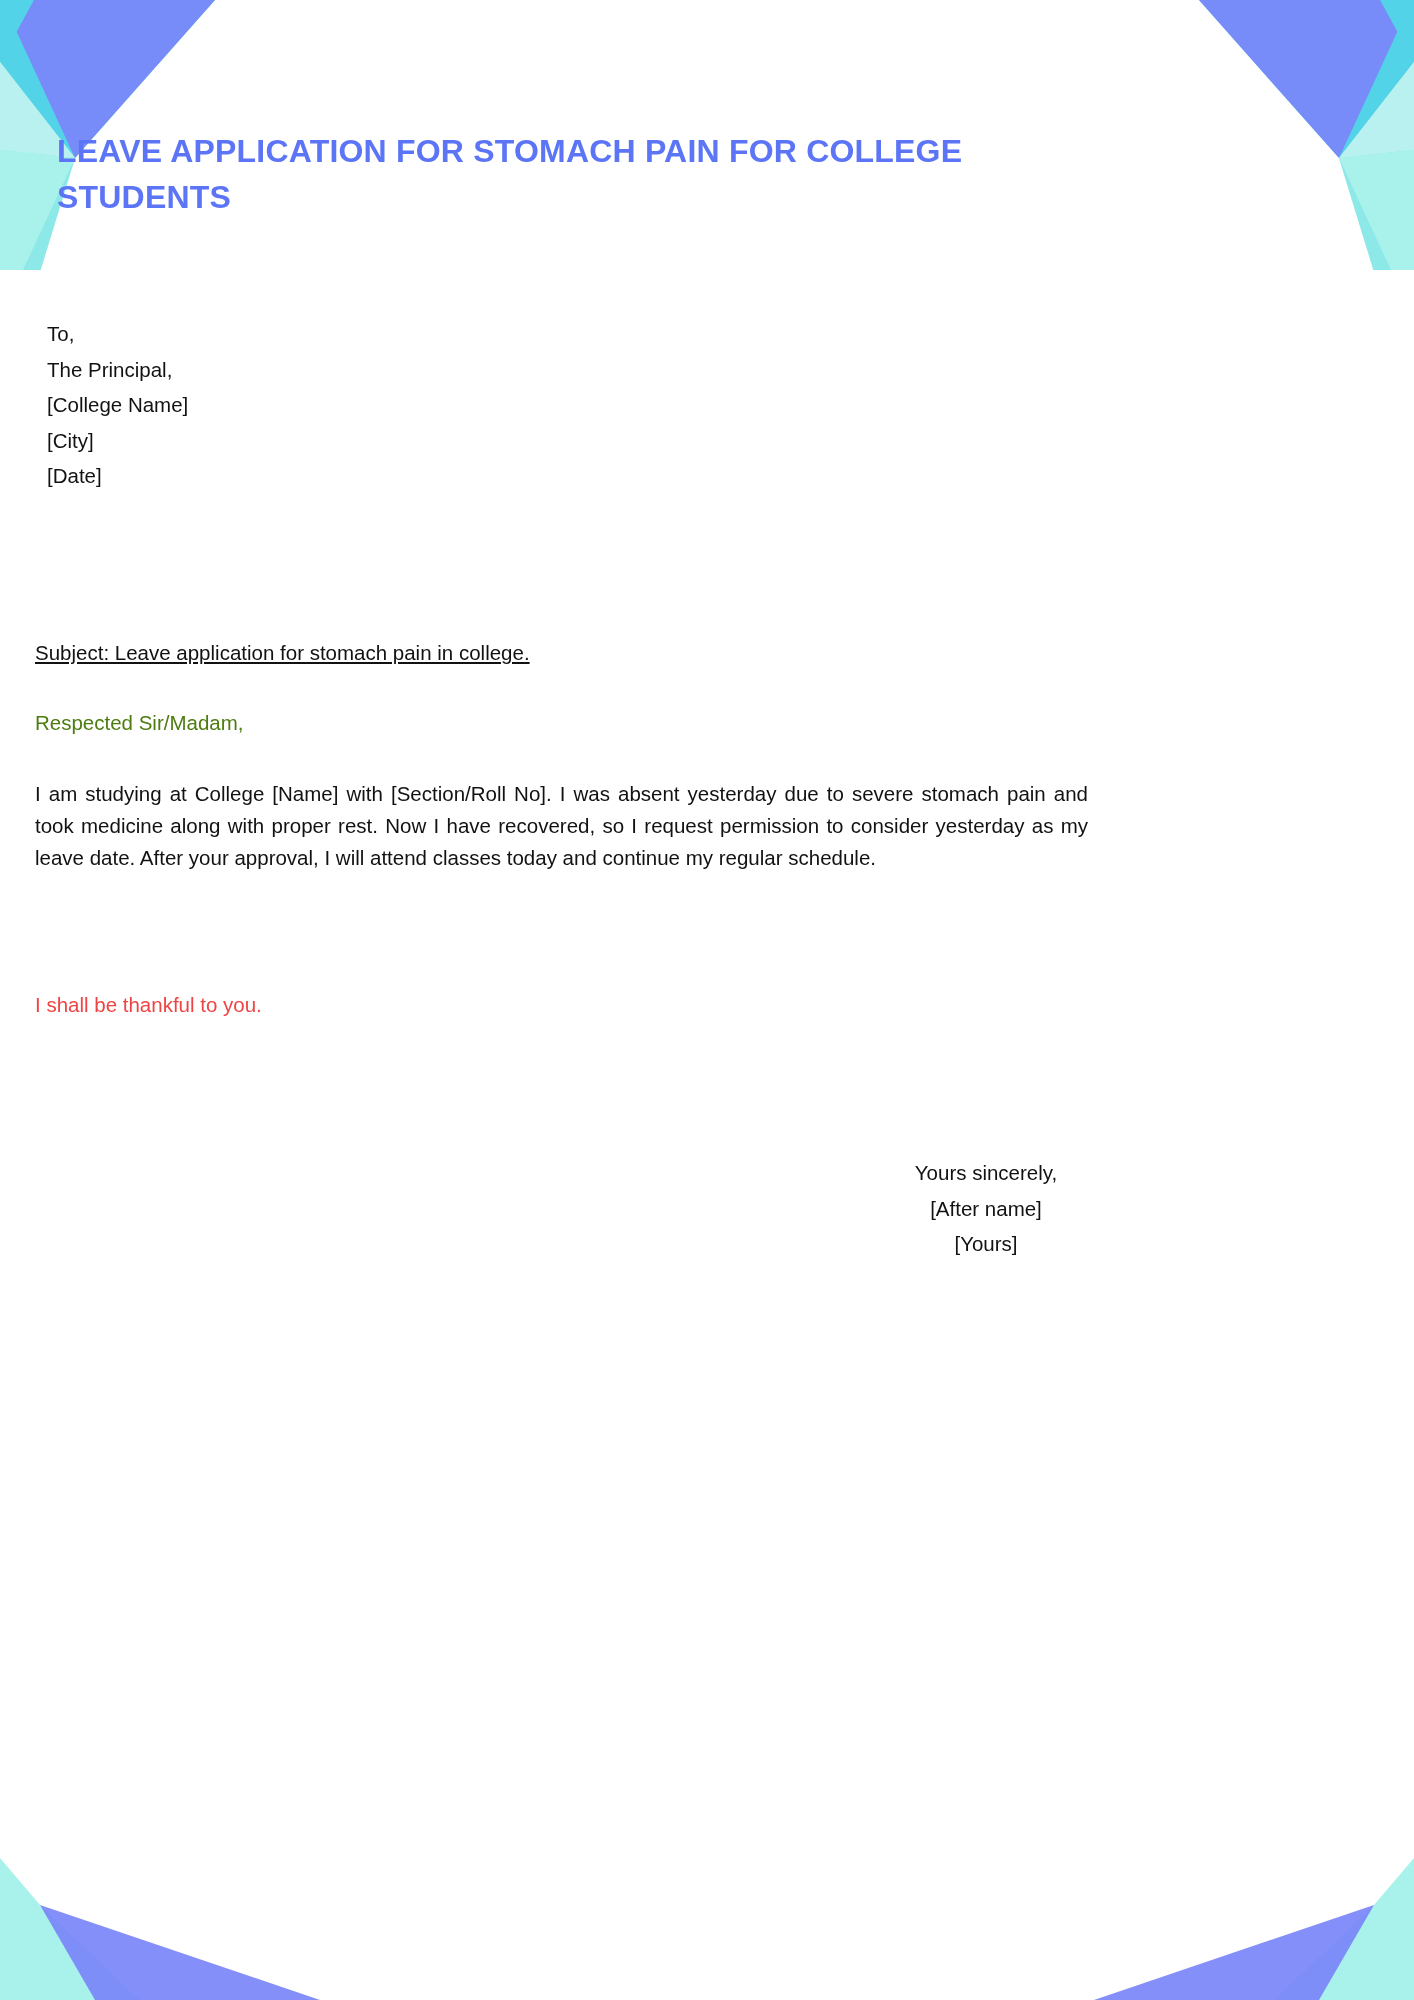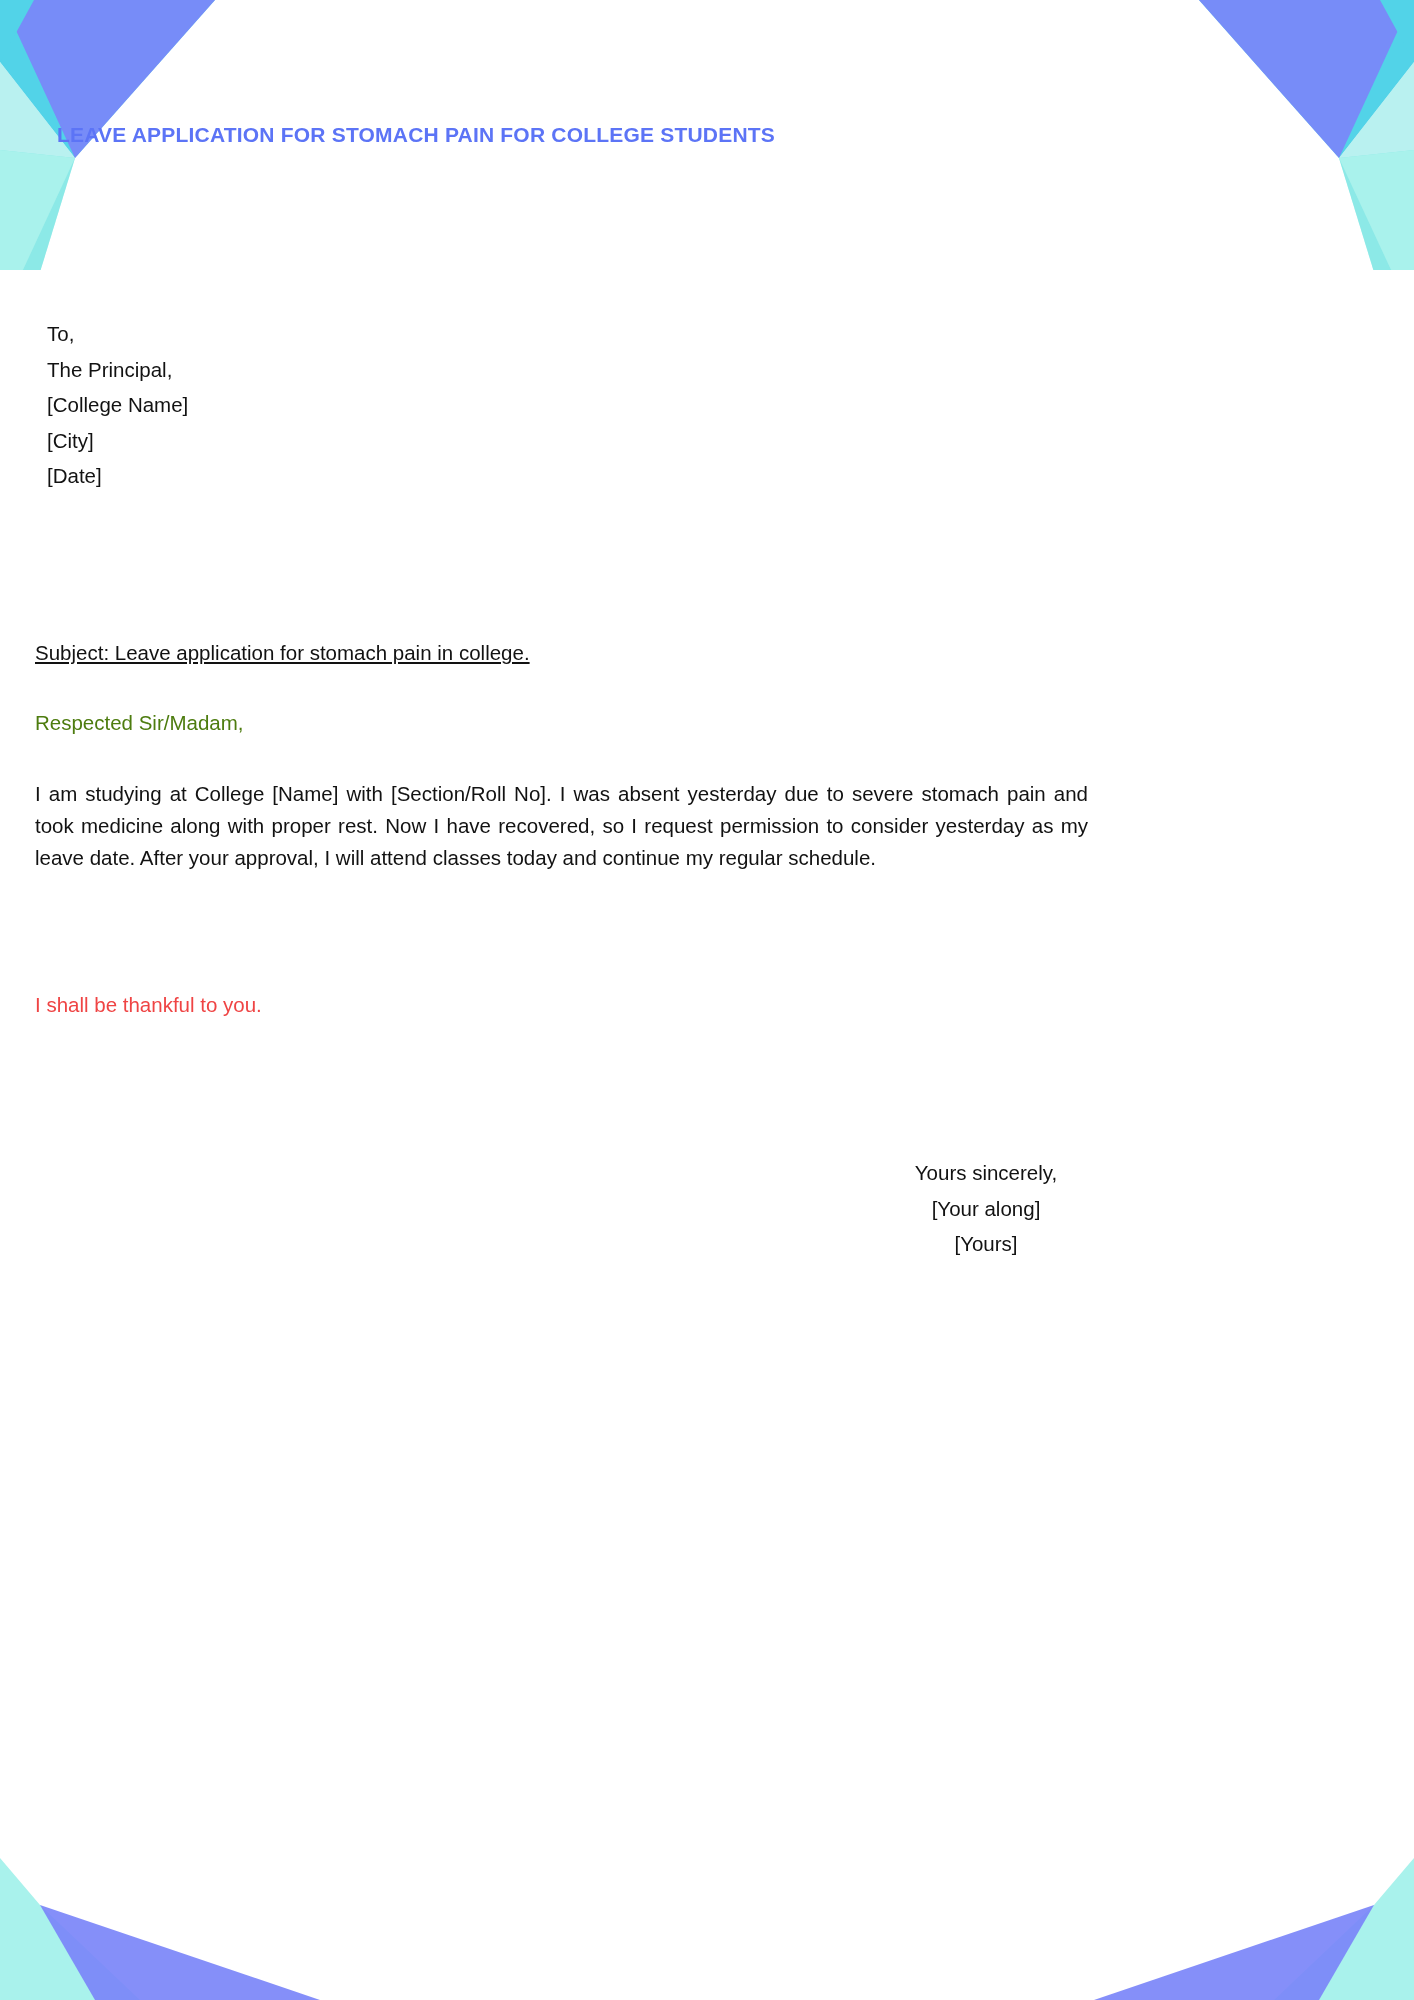--- a/index.html
+++ b/index.html
@@ -33,23 +33,23 @@
     position: absolute;
     left: 0;
     top: 0;
     width: 1414px;
     height: 2000px;
   }
 
   .doc-title {
     position: absolute;
     left: 57px;
-    top: 120px;
+    top: 128px;
     width: 945px;
-    font-size: 21px;
+    font-size: 32px;
     font-weight: bold;
     line-height: 1.45;
     letter-spacing: 0.2px;
     color: #5c74f6;
     margin: 0;
   }
 
   .address-block {
     position: absolute;
     left: 47px;
@@ -163,18 +163,18 @@
     <div class="subject-line">Subject: Leave application for stomach pain in college.</div>
 
     <div class="salutation">Respected Sir/Madam,</div>
 
     <p class="body-paragraph">I am studying at College [Name] with [Section/Roll No]. I was absent yesterday due to severe stomach pain and took medicine along with proper rest. Now I have recovered, so I request permission to consider yesterday as my leave date. After your approval, I will attend classes today and continue my regular schedule.</p>
 
     <div class="thanks-line">I shall be thankful to you.</div>
 
     <div class="signature-block">
       <div>Yours sincerely,</div>
-      <div>[Your along]</div>
+      <div>[After name]</div>
       <div>[Yours]</div>
     </div>
 
   </div>
 </div>
 
 </body></html>

